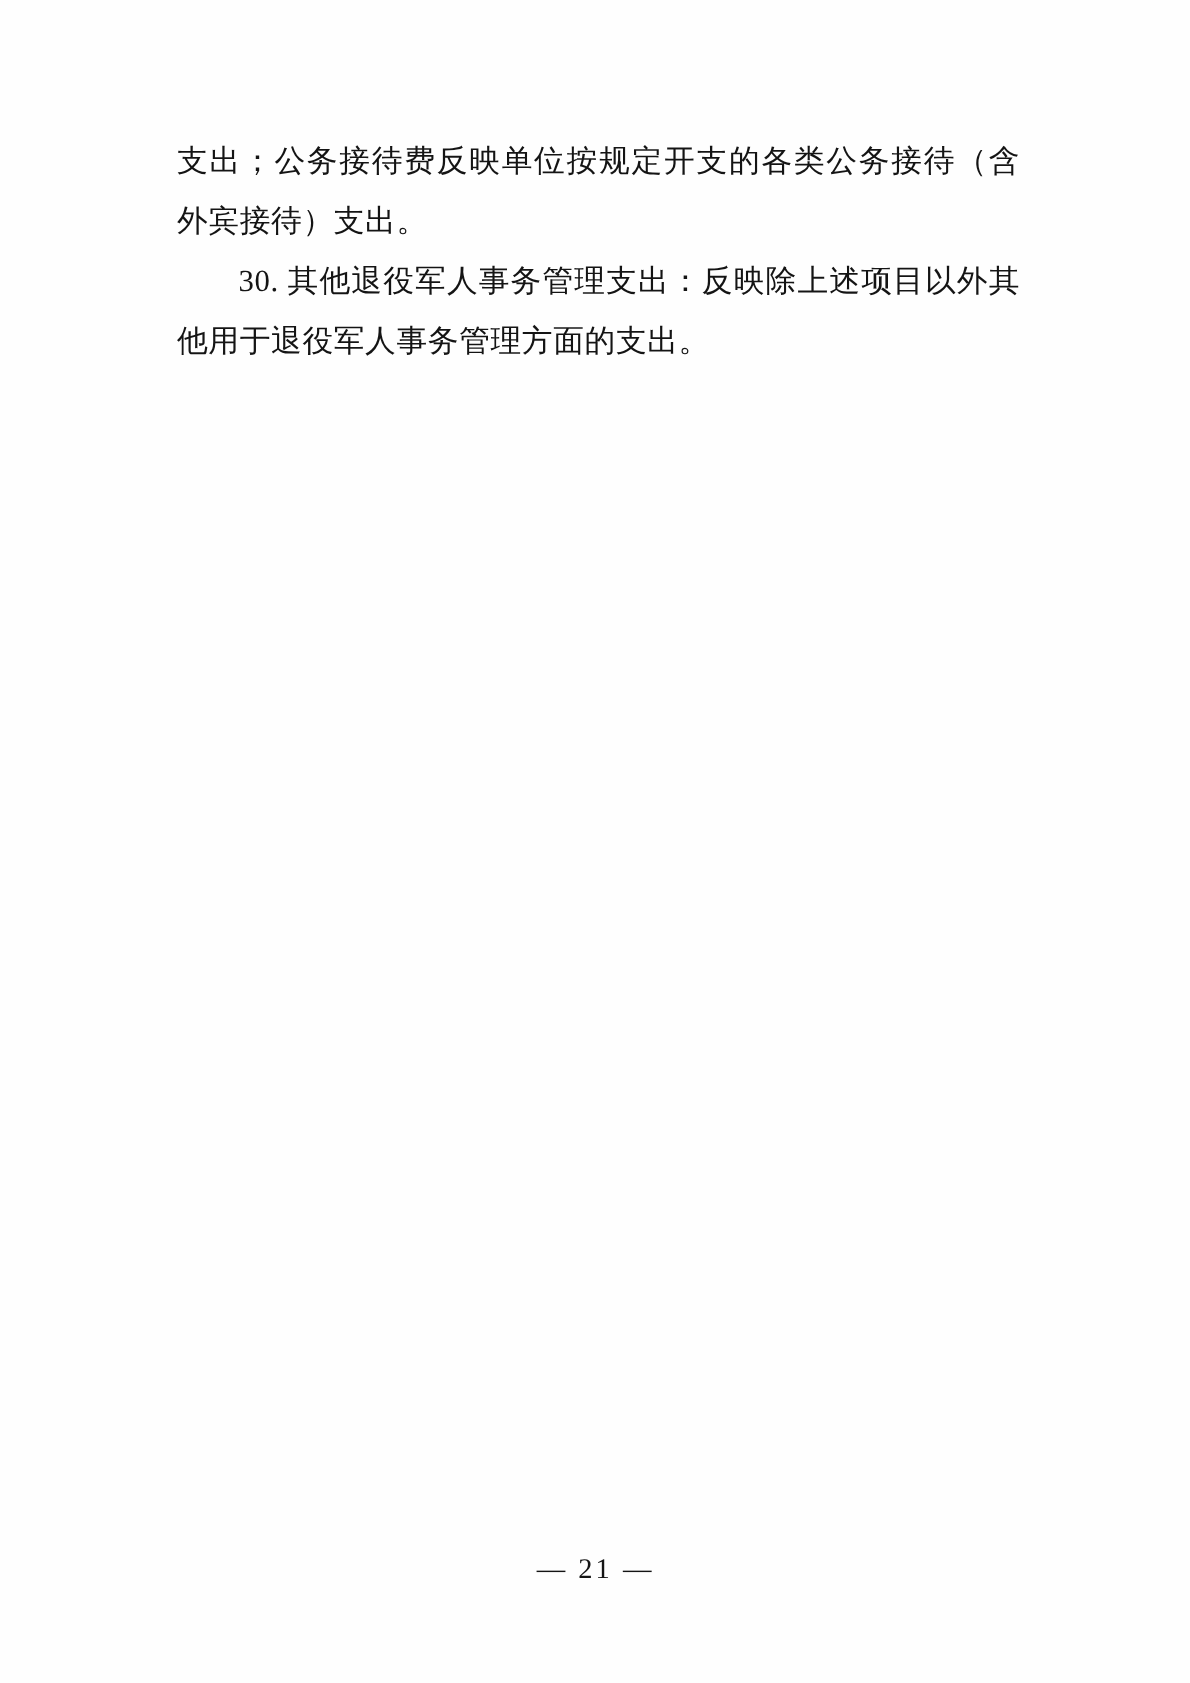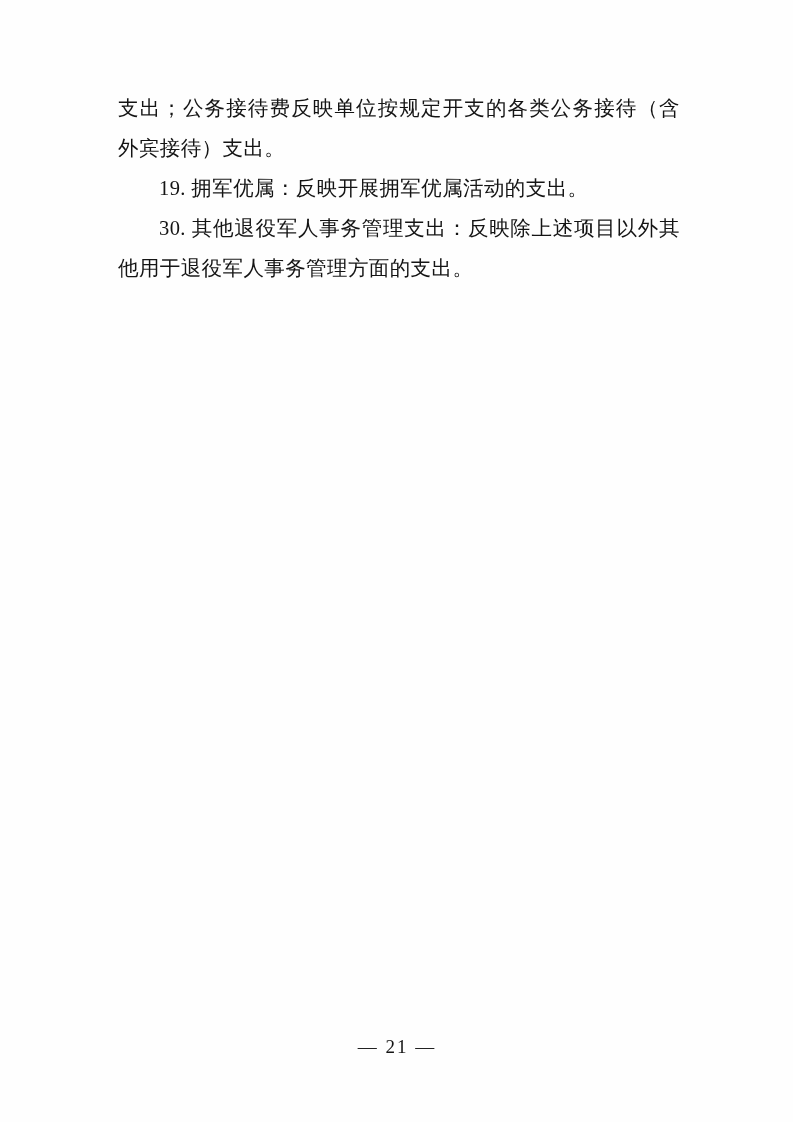--- a/index.html
+++ b/index.html
@@ -56,19 +56,18 @@
   .pn-inner {
     display: inline-block;
   }
 </style>
 </head>
 <body>
 
 <div class="page">
   <div class="content">
     <p class="para">支出；公务接待费反映单位按规定开支的各类公务接待（含外宾接待）支出。</p>
-    <p class="para indent">19. 拥军优属：反映开展拥军优属活动的支出。</p>
     <p class="para indent">30. 其他退役军人事务管理支出：反映除上述项目以外其他用于退役军人事务管理方面的支出。</p>
   </div>
   <div class="page-number">
     <span class="pn-inner">— 21 —</span>
   </div>
 </div>
 
 </body></html>

